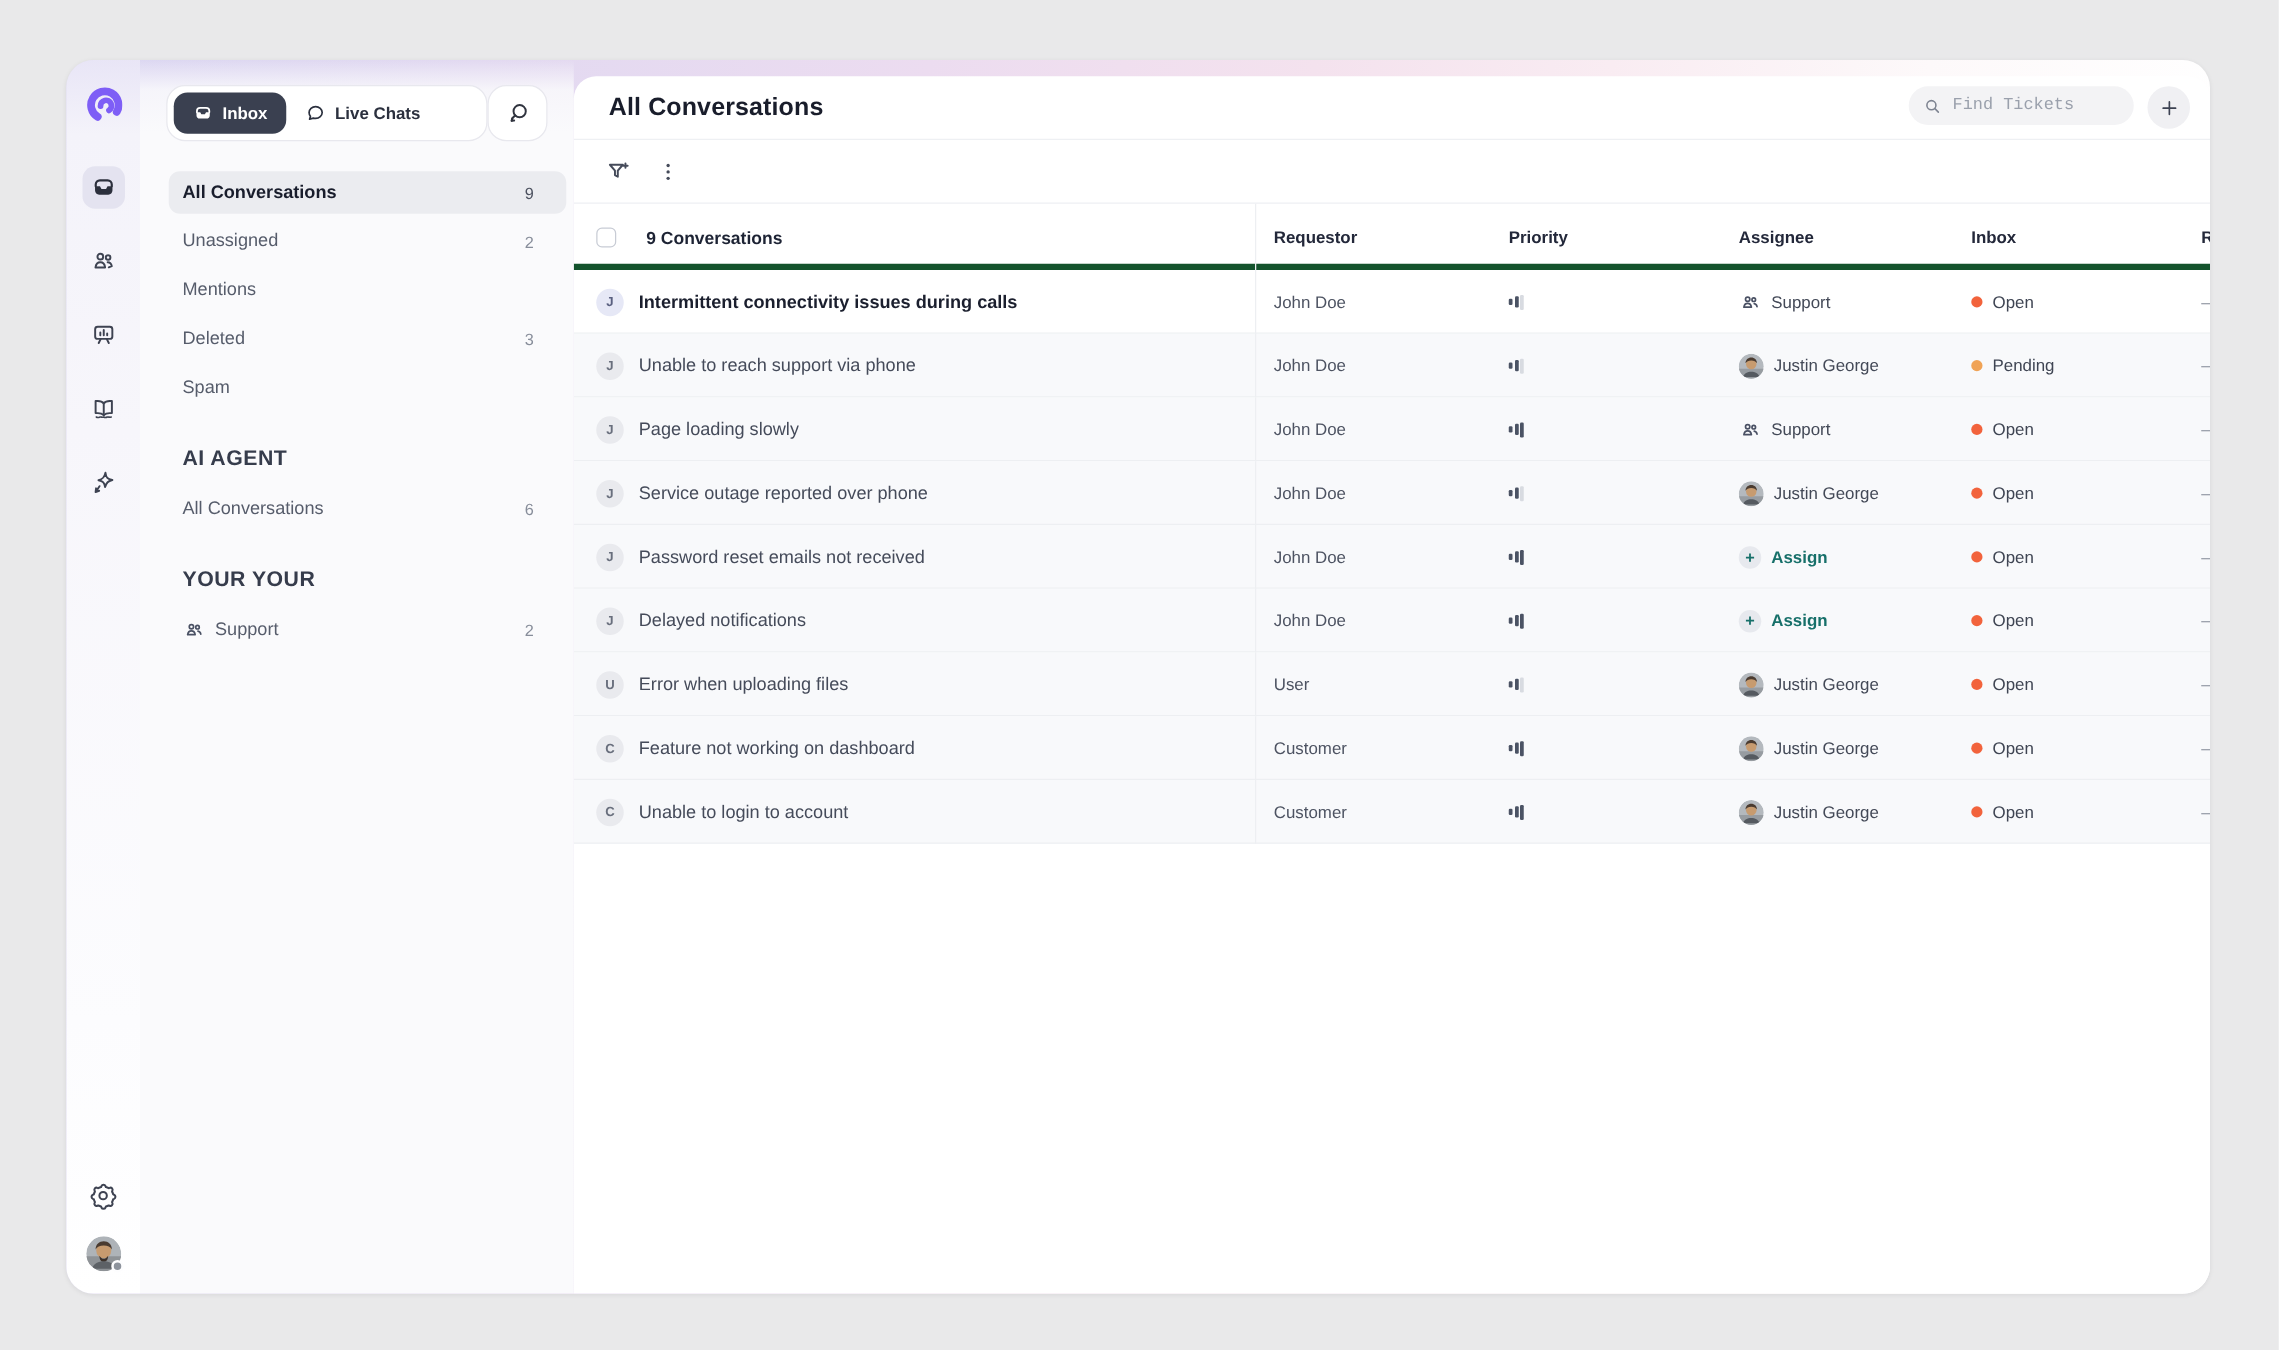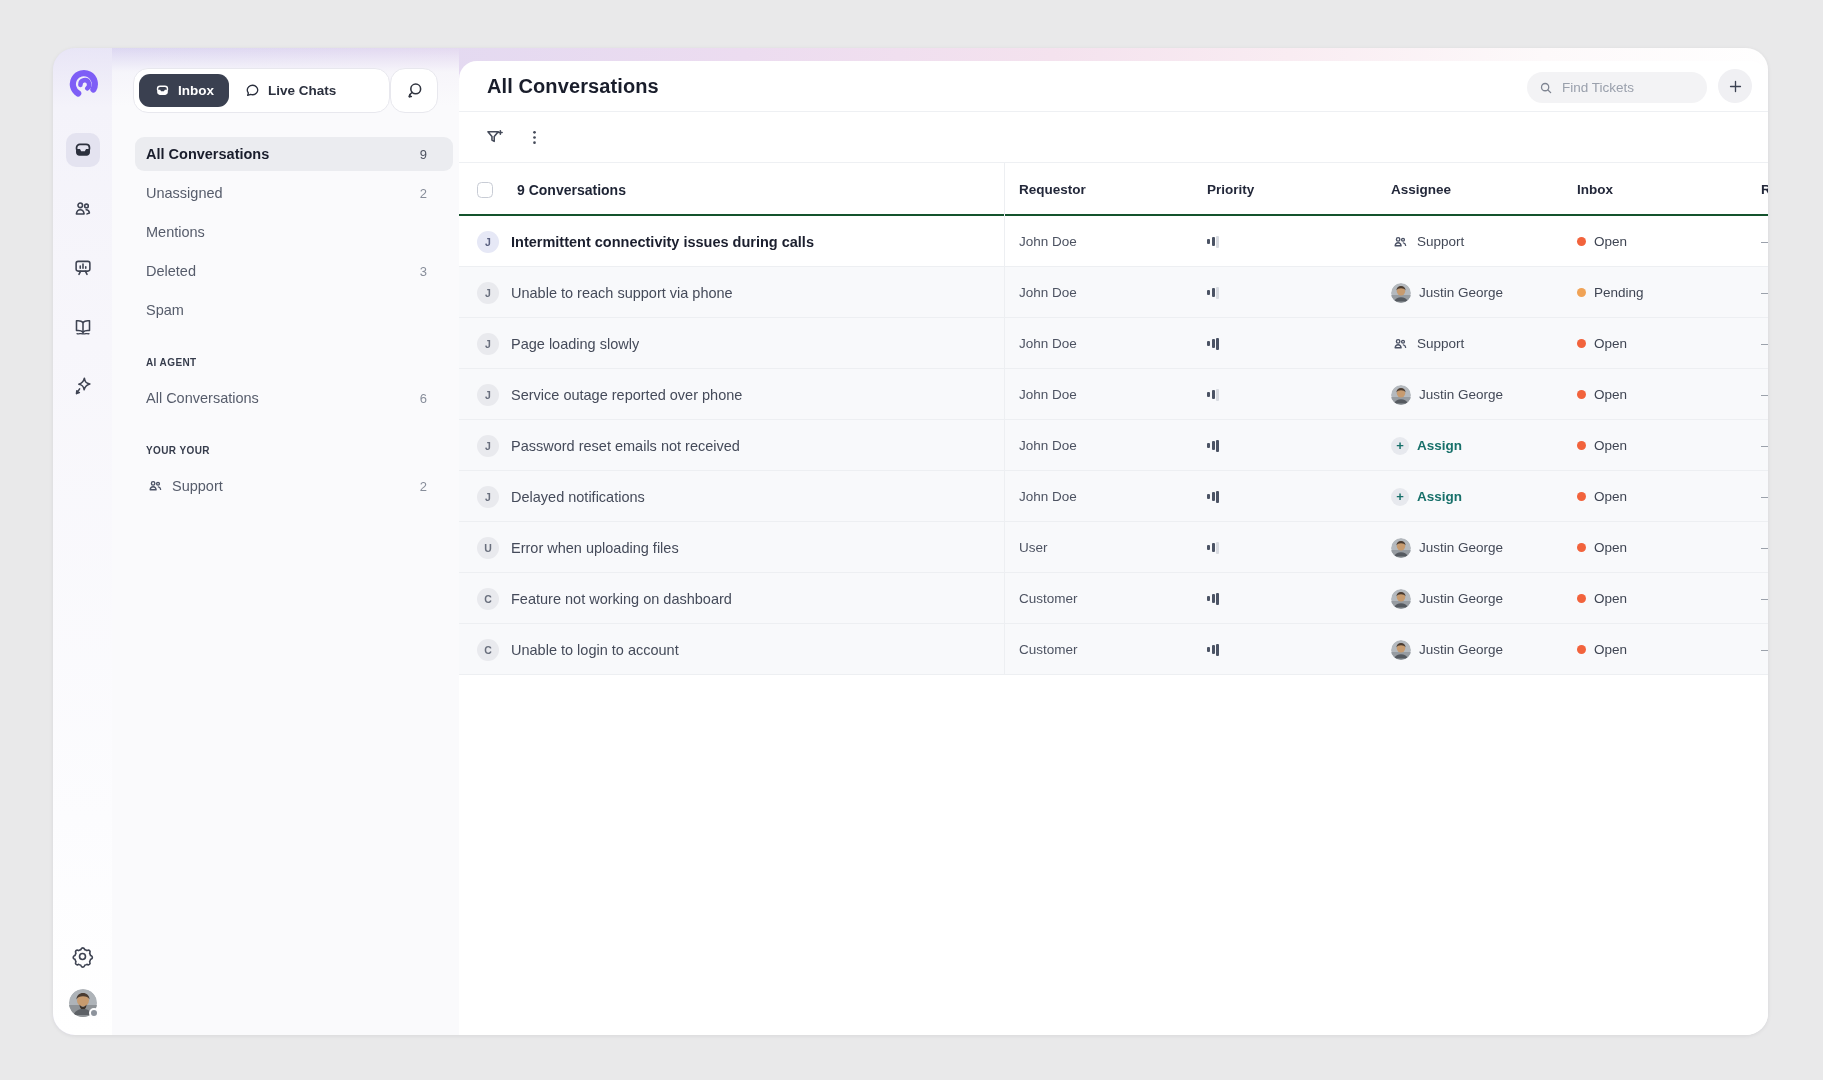--- a/index.html
+++ b/index.html
@@ -60,53 +60,53 @@
     height:34px;border-radius:9px;display:flex;align-items:center;justify-content:space-between;
     padding:0 26px 0 11px;cursor:pointer;
   }
   .f-item .f-left{display:flex;align-items:center;gap:8px;min-width:0;}
   .f-label{font-size:14.5px;color:#565c6b;white-space:nowrap;}
   .f-count{font-size:13px;color:#878d9a;}
   .f-item.active{background:#ebecf0;}
   .f-item.active .f-label{font-weight:700;color:#191d2c;}
   .f-item.active .f-count{color:#4d5260;}
   .sec{margin:30px 6px 0 23px;}
-  .sec-title{font-size:10px;font-weight:700;letter-spacing:.4px;color:#363c4c;padding-left:11px;margin-bottom:13px;}
+  .sec-title{font-size:17px;font-weight:700;letter-spacing:.4px;color:#363c4c;padding-left:11px;margin-bottom:13px;}
   .sec .folders-inner{display:flex;flex-direction:column;gap:5px;}
   
   .panel{
     flex:1;margin-top:13px;background:#ffffff;border-radius:18px 18px 0 0;overflow:hidden;
     display:flex;flex-direction:column;min-width:0;
   }
   .panel-head{
     height:51px;flex:0 0 51px;display:flex;align-items:center;justify-content:space-between;
     padding:0 16px 0 28px;border-bottom:1px solid #eef0f3;box-sizing:border-box;
   }
   .panel-title{font-size:20px;font-weight:700;color:#191d2b;margin:0;letter-spacing:.1px;}
-  .head-right{display:flex;align-items:flex-end;gap:11px;}
+  .head-right{display:flex;align-items:flex-start;gap:11px;font-family:Liberation Mono, monospace;}
   .search{
     width:180px;height:31px;background:#f3f3f5;border-radius:16px;display:flex;align-items:center;
     gap:7px;padding:0 12px;box-sizing:border-box;color:#868c98;
   }
   .search input{
     border:none;background:transparent;outline:none;font-family:inherit;font-size:13.5px;color:#3c4252;width:100%;
   }
   .search input::placeholder{color:#9aa0ac;}
   .add-btn{
     width:34px;height:34px;border-radius:50%;background:#f0f0f3;border:none;display:flex;align-items:center;
     justify-content:center;color:#3c4252;cursor:pointer;padding:0;
   }
   .panel-toolbar{
     height:51px;flex:0 0 51px;display:flex;align-items:center;gap:18px;padding:0 24px;
     border-bottom:1px solid #eef0f3;box-sizing:border-box;
   }
   .tool-btn{background:none;border:none;padding:0;width:22px;height:22px;color:#454b5a;cursor:pointer;display:flex;align-items:center;justify-content:center;}
   
   .grid{display:grid;grid-template-columns:546px 188px 186px 186px 186px 80px;align-items:center;}
-  .thead{height:53px;flex:0 0 53px;border-bottom:2px solid #14532d;box-sizing:border-box;}
+  .thead{height:53px;flex:0 0 53px;border-bottom:5px solid #14532d;box-sizing:border-box;}
   .thead .hc{font-size:13.5px;font-weight:700;color:#23283a;}
   .hc-sub{display:flex;align-items:center;gap:24px;padding-left:18px;height:53px;border-right:1px solid #edeff2;box-sizing:border-box;}
   .hc-sub .hc-label{font-size:14px;font-weight:700;color:#1d2334;}
   .checkbox{
     width:16px;height:16px;border:1.5px solid #c8ccd5;border-radius:4.5px;background:#fff;box-sizing:border-box;cursor:pointer;flex:0 0 16px;
   }
   .hc-req{padding-left:14px;}
   .hc-pri{padding-left:14px;}
   .hc-asg{padding-left:12px;}
   .hc-sta{padding-left:12px;}

